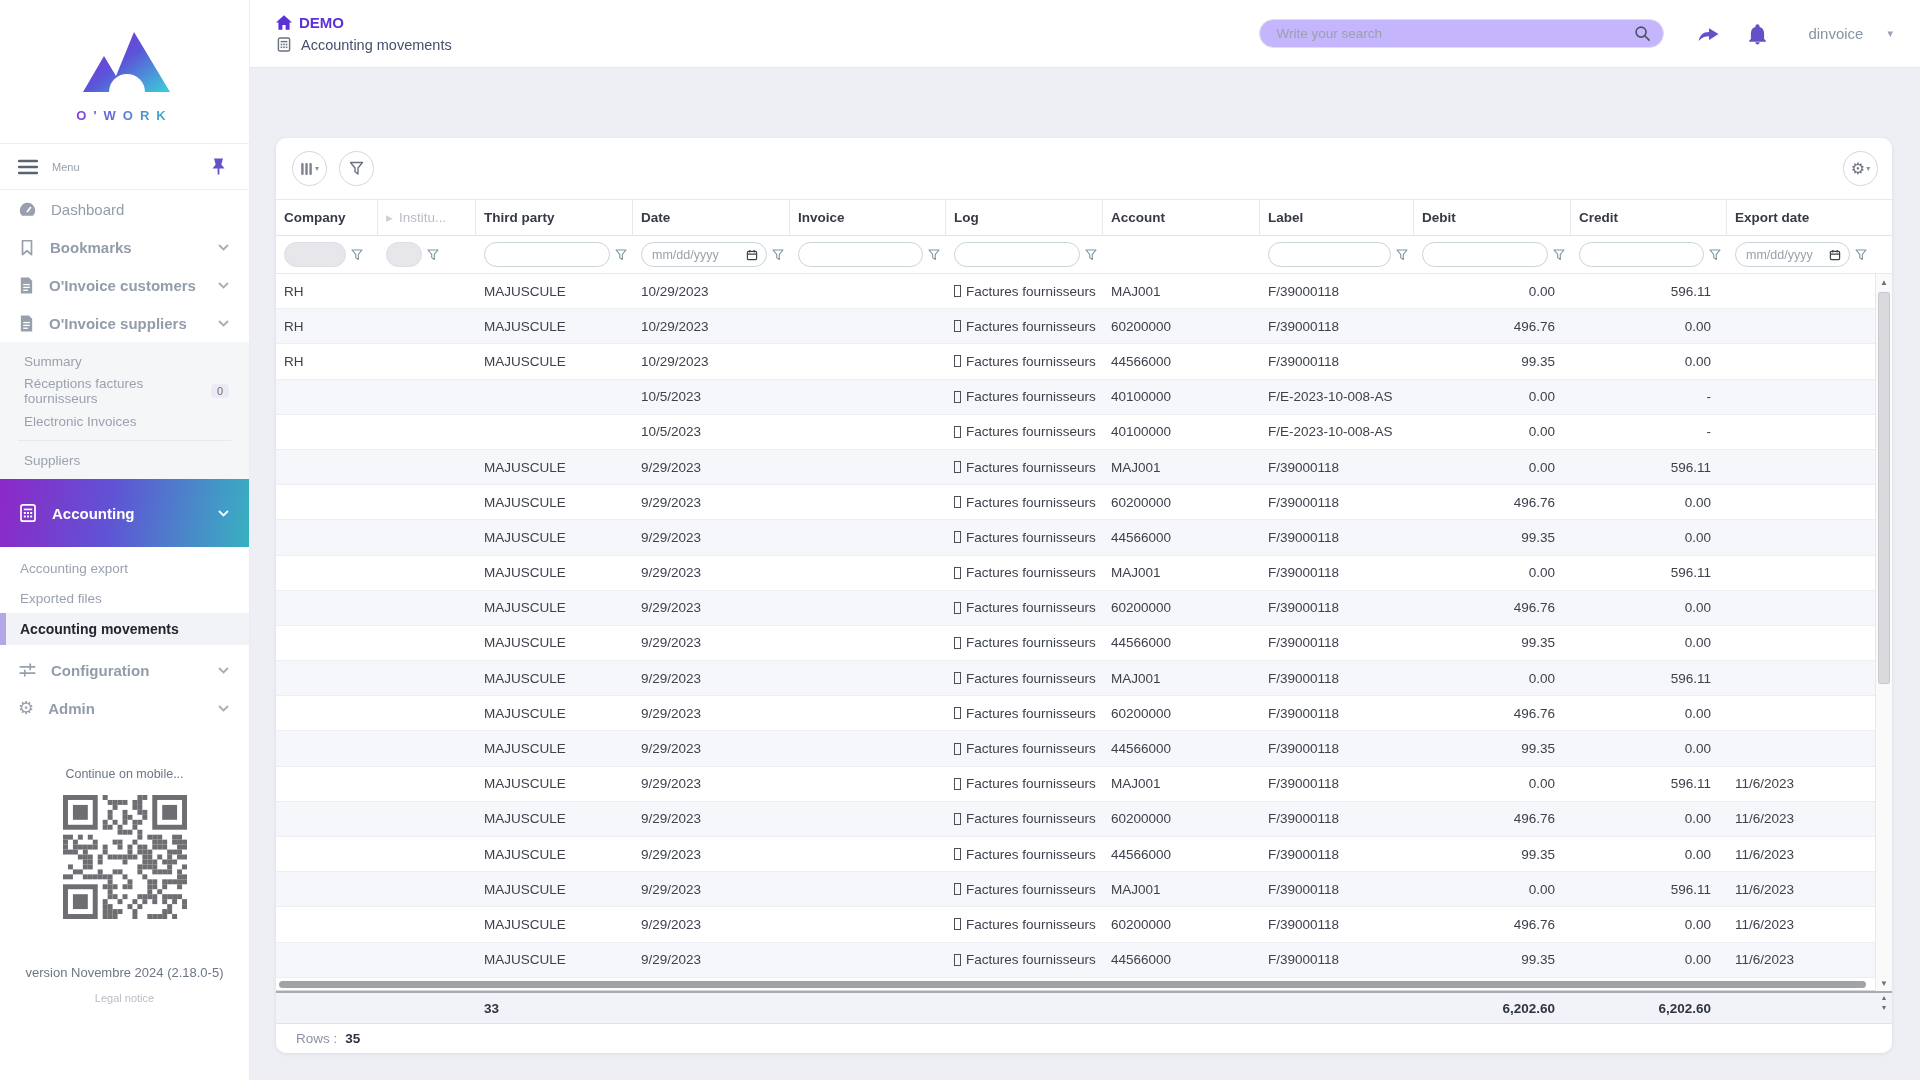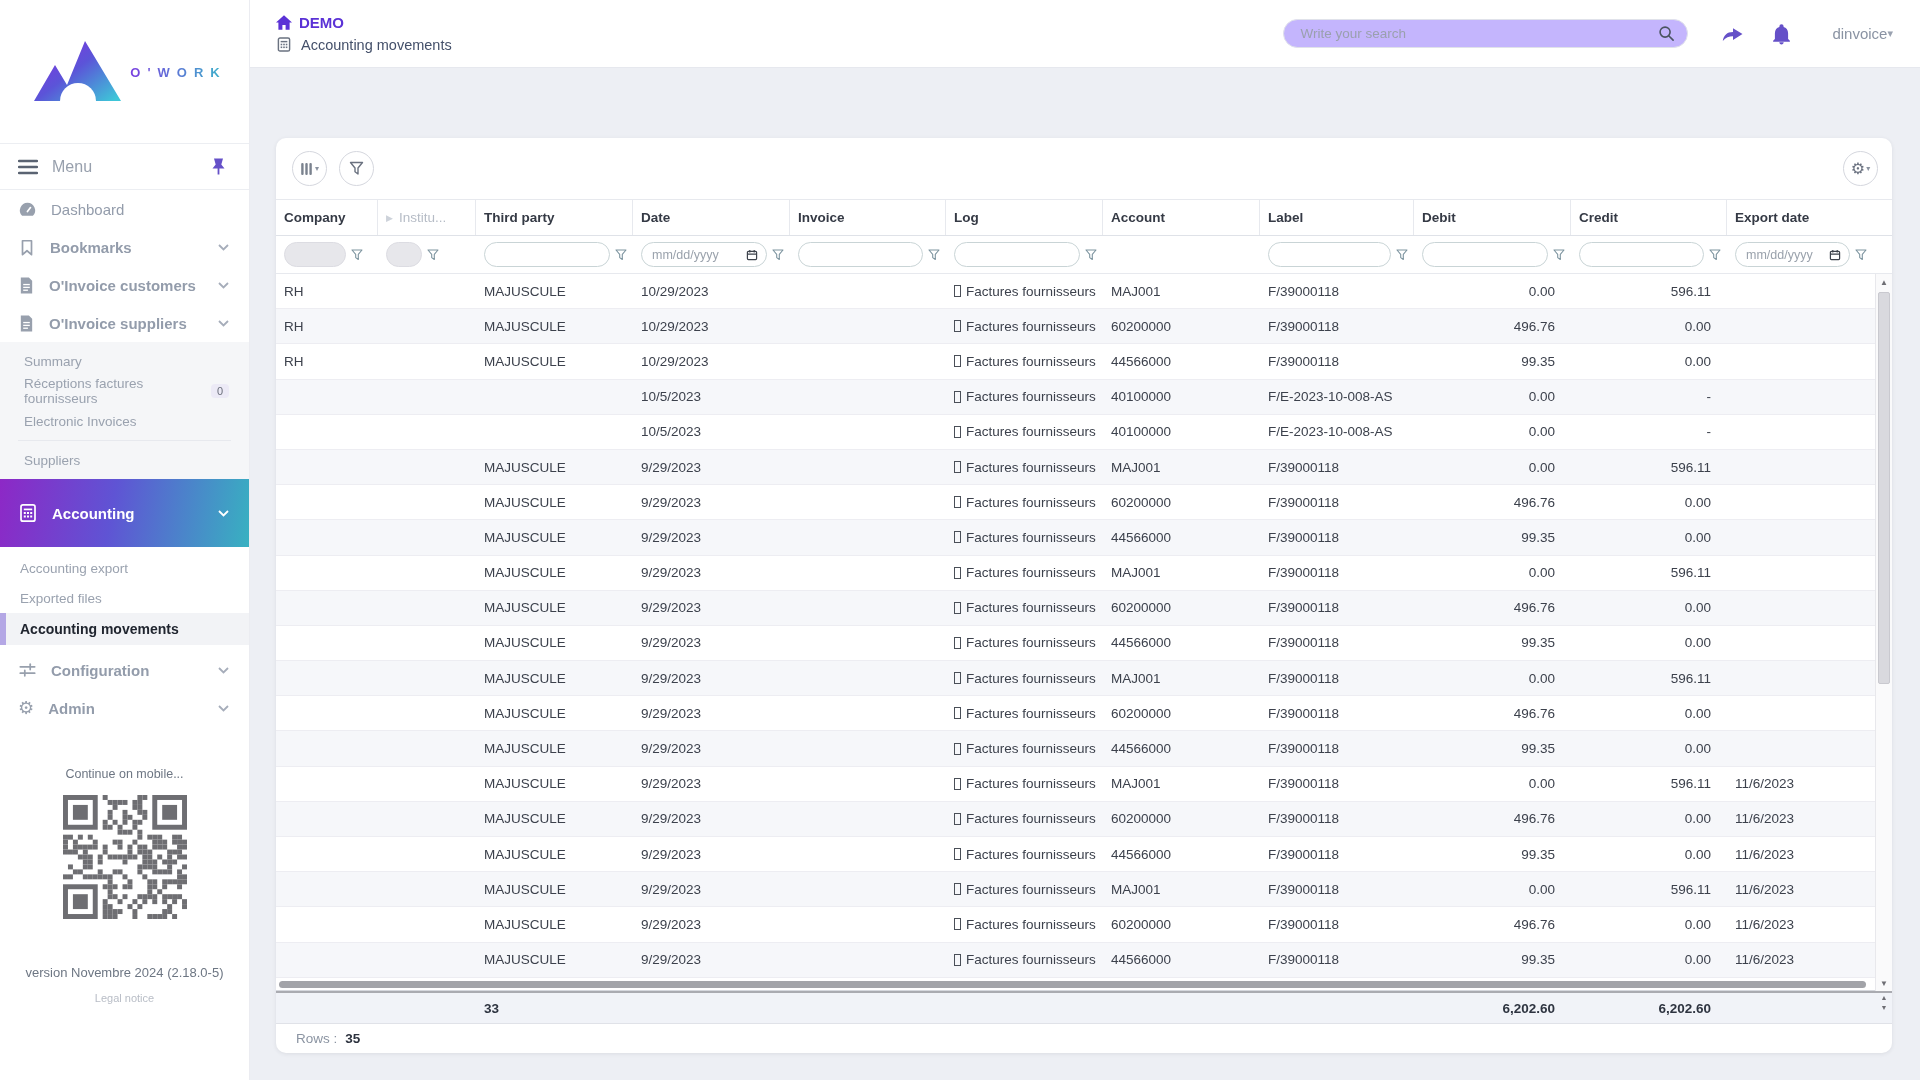--- a/index.html
+++ b/index.html
@@ -1,24 +1,24 @@
 <!DOCTYPE html>
 <html><head>
 <meta charset="utf-8">
 <style>
   * { margin:0; padding:0; box-sizing:border-box; }
   html,body { width:1920px; height:1080px; overflow:hidden; font-family:"Liberation Sans","DejaVu Sans",sans-serif; background:#edeff4; }
   body { display:flex; }
 
   
   .sidebar { width:250px; height:1080px; background:#fff; border-right:1px solid #ebecf1; display:flex; flex-direction:column; flex-shrink:0; }
-  .logo-wrap { height:144px; display:flex; flex-direction:row; align-items:center; justify-content:center; border-bottom:1px solid #eceef2; }
+  .logo-wrap { height:144px; display:flex; flex-direction:column; align-items:center; justify-content:center; border-bottom:1px solid #eceef2; }
   .logo-text { font-size:13px; font-weight:700; letter-spacing:7px; margin-top:2px;
     background:linear-gradient(90deg,#7a3fe0,#3ab6c9); -webkit-background-clip:text; background-clip:text; color:transparent; }
-  .menu-row { height:46px; display:flex; align-items:center; padding:0 22px 0 18px; border-bottom:1px solid #eceef2; color:#98a0ad; font-size:16px; cursor:pointer; }
+  .menu-row { height:46px; display:flex; align-items:center; padding:0 22px 0 18px; border-bottom:1px solid #eceef2; color:#98a0ad; font-size:11px; cursor:pointer; }
   .menu-row .lbl { margin-left:14px; flex:1; }
   .nav { flex:1; overflow:hidden; }
   .nav-item { height:38px; display:flex; align-items:center; padding:0 20px 0 18px; color:#939cab; font-size:15px; cursor:pointer; }
   .nav-item .lbl { margin-left:14px; flex:1; font-weight:600; }
   .nav-item.plain .lbl { font-weight:400; }
   .nav-item .chev { color:#a6adba; }
   .subgroup { background:#f5f6f8; padding:4px 4px; }
   .sub-item { height:30px; display:flex; align-items:center; padding:0 16px 0 20px; color:#9aa2af; font-size:13.5px; cursor:pointer; }
   .sub-item .badge { margin-left:8px; background:#eceaf6; color:#6b6f7b; font-size:11px; padding:1px 6px; border-radius:4px; }
   .sub-divider { border-top:1px solid #e7e9ee; margin:4px 14px; }
@@ -38,21 +38,21 @@
   .crumbs { display:flex; flex-direction:column; gap:5px; }
   .crumb-top { display:flex; align-items:center; gap:7px; color:#5b32d6; font-weight:700; font-size:15px; cursor:pointer; }
   .crumb-sub { display:flex; align-items:center; gap:9px; color:#44506a; font-size:14.5px; }
   .top-right { margin-left:auto; display:flex; align-items:center; }
   .search-pill { width:405px; height:29px; background:#c4b5fd; border:1px solid #e0e2ea; border-radius:15px; display:flex; align-items:center; padding:0 12px 0 16px; }
   .search-pill input { flex:1; border:none; outline:none; background:transparent; font-size:13.5px; color:#5a6272; font-family:inherit; }
   .search-pill input::placeholder { color:#9aa0ae; }
   .icon-btn { background:none; border:none; cursor:pointer; display:flex; align-items:center; }
   .share-btn { margin-left:32px; }
   .bell-btn { margin-left:26px; }
-  .user-chip { margin-left:40px; display:flex; align-items:center; gap:0; color:#8a93a3; font-size:15px; cursor:pointer; }
+  .user-chip { margin-left:40px; display:flex; align-items:center; gap:24px; color:#8a93a3; font-size:15px; cursor:pointer; }
   .user-chip .caret { font-size:11px; color:#9aa2b0; }
 
   
   .card { margin:70px 28px 0 26px; width:1616px; height:915px; background:#fff; border-radius:10px; box-shadow:0 1px 4px rgba(40,45,60,.09); display:flex; flex-direction:column; overflow:hidden; }
   .card-toolbar { height:62px; display:flex; align-items:center; padding:0 14px 0 16px; border-bottom:1px solid #e7e9ee; }
   .circle-btn { width:35px; height:35px; border-radius:50%; border:1px solid #d5d7de; background:#fff; display:flex; align-items:center; justify-content:center; cursor:pointer; color:#6b7280; margin-right:12px; }
   .circle-btn .mini-caret { font-size:8px; color:#8b93a0; margin-left:1px; }
   .toolbar-spacer { flex:1; }
 
   .grid-row { display:grid; grid-template-columns:102px 98px 157px 157px 156px 157px 157px 154px 157px 156px 146px; }

